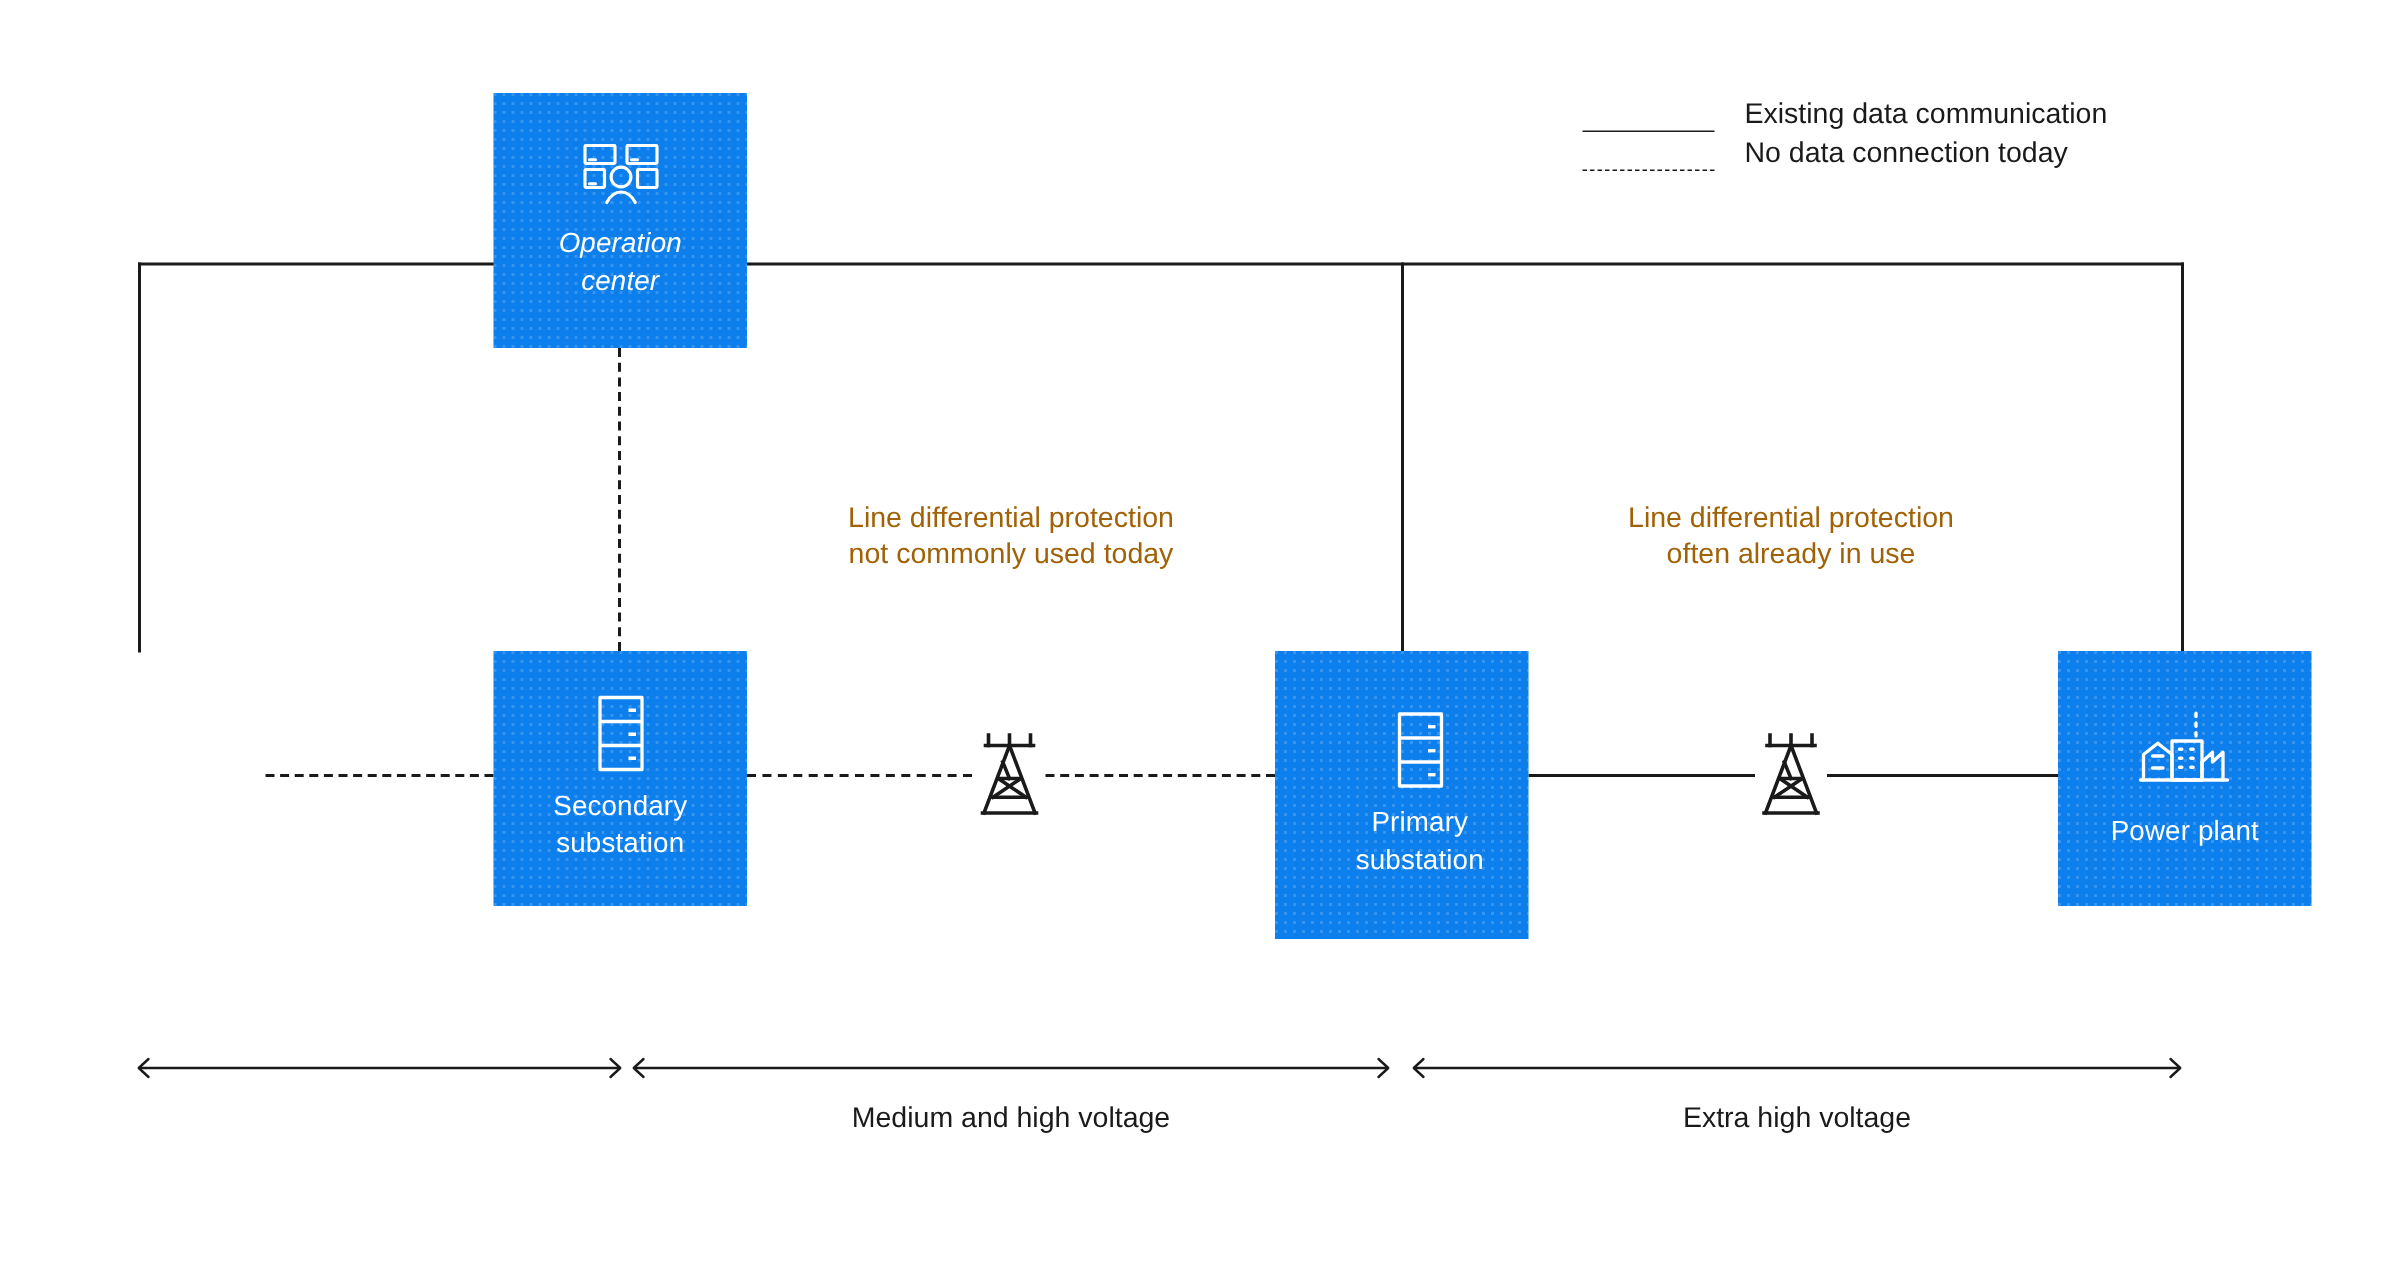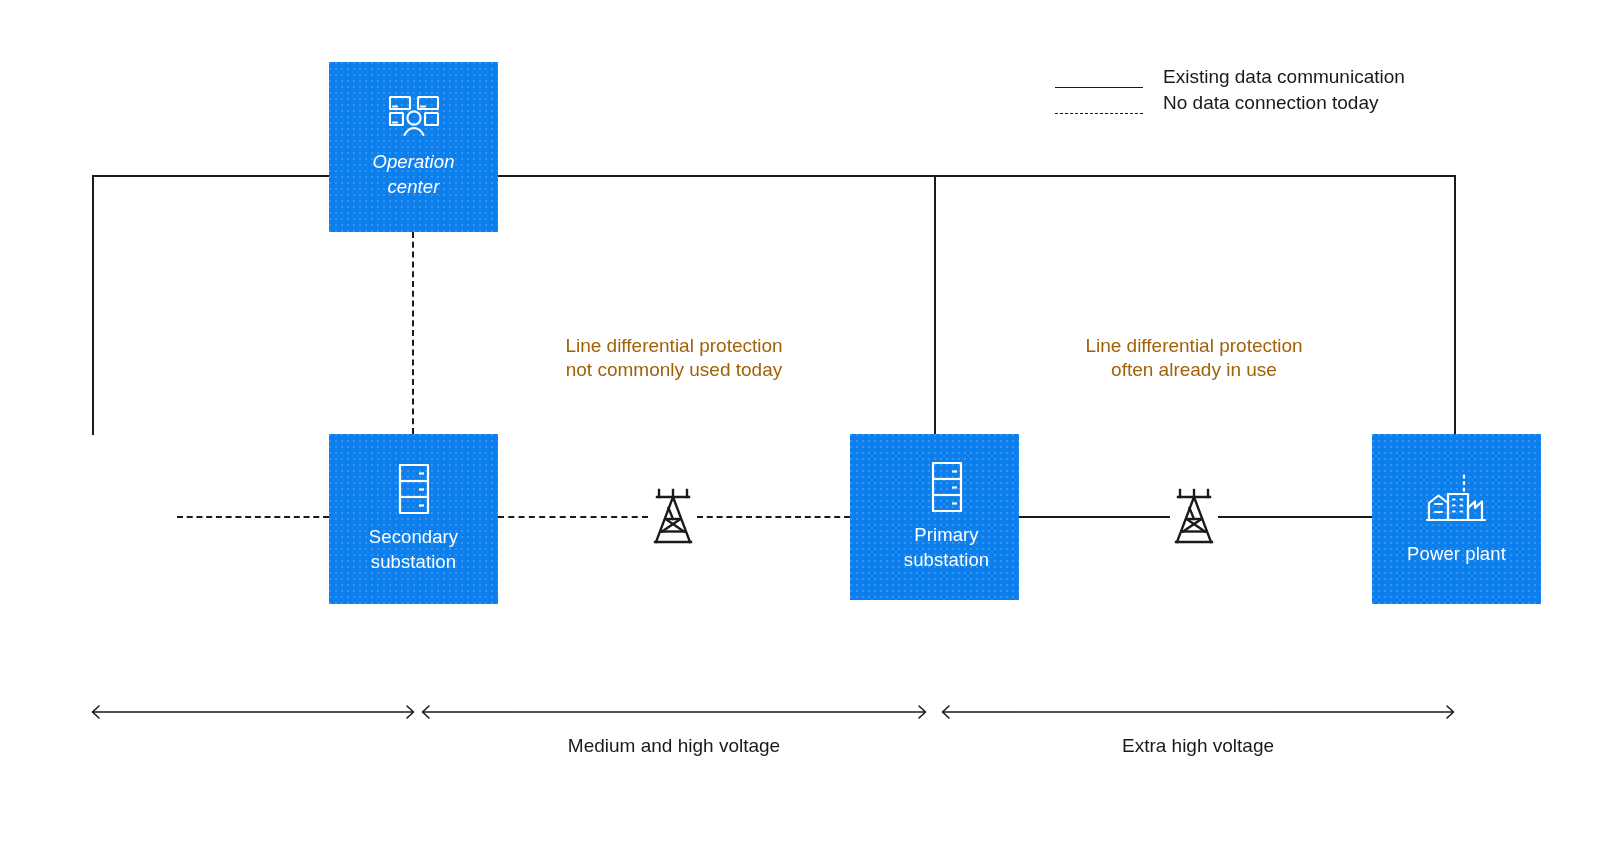--- a/index.html
+++ b/index.html
@@ -185,21 +185,21 @@
         <path d="M5 34 h28"></path>
         <path d="M24 10.5 h5"></path>
         <path d="M24 26.5 h5"></path>
         <path d="M24 42.5 h5"></path>
       </svg>
     </span>
     <span class="node-label">Secondary
 substation</span>
   </div>
 
-  <div class="node" style="left:850px; top:434px; width:169px; height:166px;padding-left:24px;">
+  <div class="node" style="left:850px; top:434px; width:169px; height:192px;padding-left:24px;">
     <span class="icon-wrap">
       <svg width="38" height="52" viewBox="0 0 38 52" fill="none" stroke="#ffffff" stroke-width="2.2" stroke-linejoin="round">
         <rect x="5" y="2" width="28" height="48"></rect>
         <path d="M5 18 h28"></path>
         <path d="M5 34 h28"></path>
         <path d="M24 10.5 h5"></path>
         <path d="M24 26.5 h5"></path>
         <path d="M24 42.5 h5"></path>
       </svg>
     </span>

